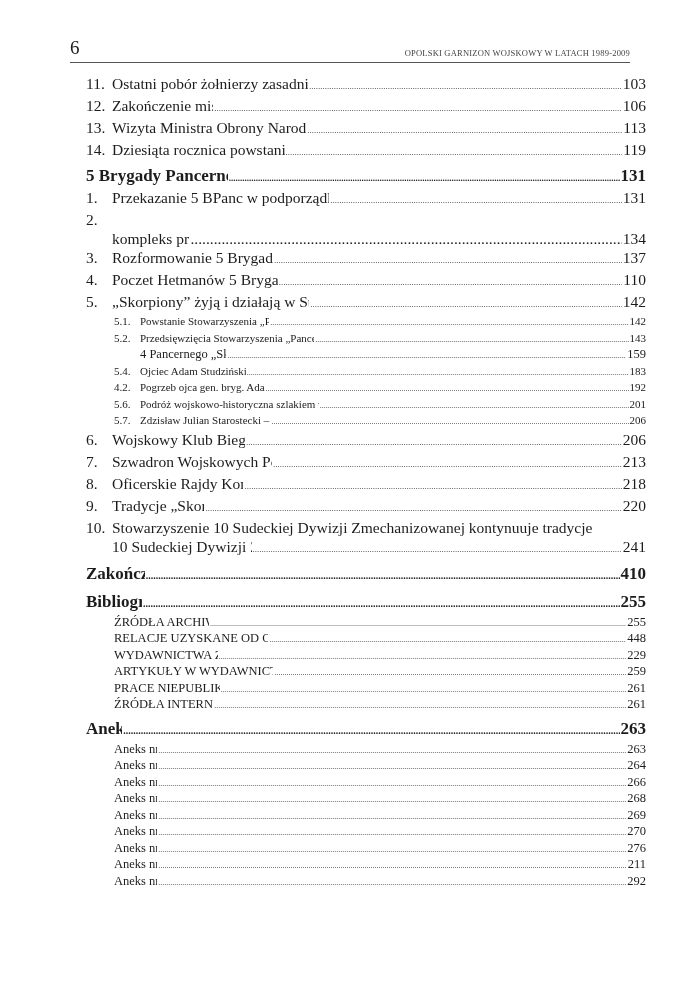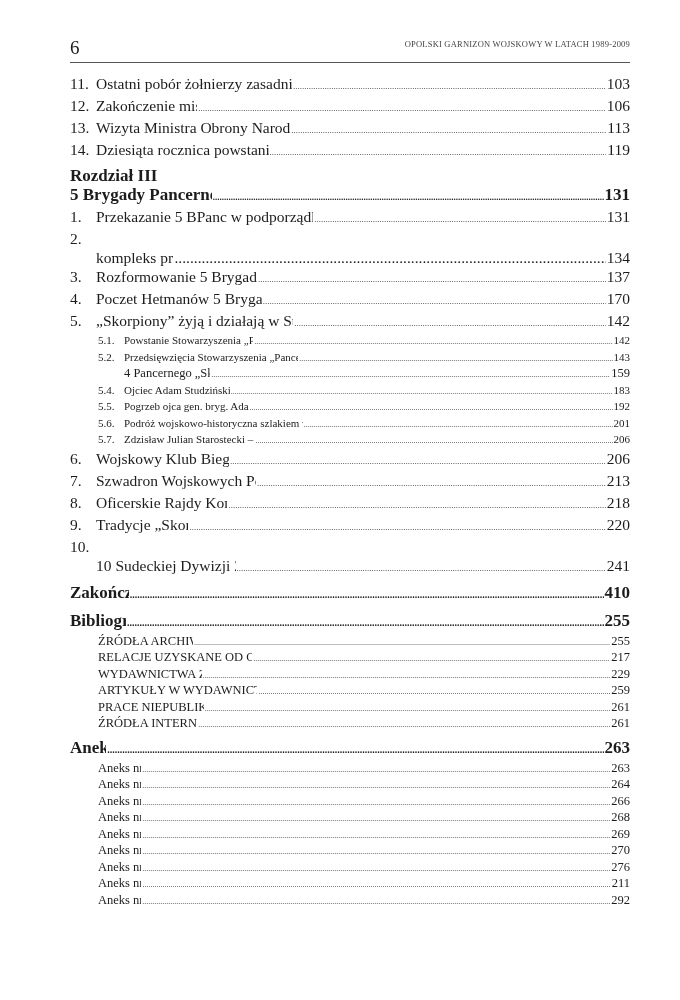--- a/index.html
+++ b/index.html
@@ -2,23 +2,23 @@
 <html><head>
   <meta charset="utf-8">
   <style>
     html, body { margin: 0; padding: 0; background: #ffffff; }
     body { width: 680px; height: 1000px; position: relative; overflow: hidden;
       font-family: "DejaVu Serif", "Liberation Serif", serif; color: #1c1c1c; }
     .page { position: absolute; left: 70px; top: 0; width: 560px; }
     .header { position: absolute; top: 38px; left: 0; width: 560px; height: 24px;
       border-bottom: 1.5px solid #555; }
     .page-num { position: absolute; left: 0; bottom: 3px; font-family: "Liberation Serif", serif; font-size: 19px; }
-    .running-title { position: absolute; right: 0; bottom: 13px; font-family: "Liberation Serif", serif;
+    .running-title { position: absolute; right: 0; bottom: 4px; font-family: "Liberation Serif", serif;
       font-size: 8.5px; letter-spacing: 0.2px; color: #444; }
-    .toc { position: absolute; top: 74px; left: 0; width: 560px; font-family: "Liberation Serif", serif; }
+    .toc { position: absolute; top: 74px; left: 16px; width: 560px; font-family: "Liberation Serif", serif; }
     .row { display: flex; align-items: baseline; white-space: nowrap; }
     .row .num { flex: 0 0 auto; }
     .row .txt { flex: 0 1 auto; overflow: hidden; }
     .row .dots { flex: 1 1 auto; overflow: hidden; white-space: nowrap; margin: 0 1px; }
     .row .dots::after { content: "........................................................................................................................................................................................................................................................................................................"; letter-spacing: 0; }
     .row .pg { flex: 0 0 auto; text-align: center; }
     .l1 { font-size: 15.5px; line-height: 19px; }
     .l1 .num { width: 26px; }
     .l1 .dots { font-size: 9px; }
     .l2 { font-size: 11px; line-height: 15.5px; padding-left: 28px; }
@@ -63,21 +63,20 @@
         <span class="pg">113</span>
       </div>
     <div class="row l1">
         <span class="num">14.</span>
         <span class="txt">Dziesiąta rocznica powstania 10 Brygady Logistycznej</span>
         <span class="dots"></span>
         <span class="pg">119</span>
       </div>
 
     <div style="height:4px"></div>
-    <div class="chapter">Rozdział III</div>
     <div class="row chapter">
         <span class="txt">5 Brygady Pancernej „Skorpion”</span>
         <span class="dots"></span>
         <span class="pg">131</span>
       </div>
 
     <div class="row l1">
         <span class="num">1.</span>
         <span class="txt">Przekazanie 5 BPanc w podporządkowanie Krakowskiego Okręgu Wojskowego</span>
         <span class="dots"></span>
@@ -94,21 +93,21 @@
     <div class="row l1">
         <span class="num">3.</span>
         <span class="txt">Rozformowanie 5 Brygady Pancernej „Skorpion”</span>
         <span class="dots"></span>
         <span class="pg">137</span>
       </div>
     <div class="row l1">
         <span class="num">4.</span>
         <span class="txt">Poczet Hetmanów 5 Brygady Pancernej „Skorpion”</span>
         <span class="dots"></span>
-        <span class="pg">170</span>
+        <span class="pg">110</span>
       </div>
     <div class="row l1">
         <span class="num">5.</span>
         <span class="txt">„Skorpiony” żyją i działają w Stowarzyszeniu „Pancerny Skorpion”</span>
         <span class="dots"></span>
         <span class="pg">142</span>
       </div>
 
     <div class="row l2">
         <span class="num">5.1.</span>
@@ -127,21 +126,21 @@
         <span class="dots" style="font-size:8px"></span>
         <span class="pg">159</span>
       </div>
     <div class="row l2">
         <span class="num">5.4.</span>
         <span class="txt">Ojciec Adam Studziński – generałem</span>
         <span class="dots"></span>
         <span class="pg">183</span>
       </div>
     <div class="row l2">
-        <span class="num">5.5.</span>
+        <span class="num">4.2.</span>
         <span class="txt">Pogrzeb ojca gen. bryg. Adama Studzińskiego</span>
         <span class="dots"></span>
         <span class="pg">192</span>
       </div>
     <div class="row l2">
         <span class="num">5.6.</span>
         <span class="txt">Podróż wojskowo-historyczna szlakiem walk Pułku 4 Pancernego „Skorpion”</span>
         <span class="dots"></span>
         <span class="pg">201</span>
       </div>
@@ -171,20 +170,21 @@
         <span class="pg">218</span>
       </div>
     <div class="row l1">
         <span class="num">9.</span>
         <span class="txt">Tradycje „Skorpionów”</span>
         <span class="dots"></span>
         <span class="pg">220</span>
       </div>
     <div class="row l1">
         <span class="num">10.</span>
+        <span class="txt">Stowarzyszenie 10 Sudeckiej Dywizji Zmechanizowanej kontynuuje tradycje</span>
       </div>
     <div class="row cont">
         <span class="txt">10 Sudeckiej Dywizji Zmechanizowanej</span>
         <span class="dots" style="font-size:9px"></span>
         <span class="pg">241</span>
       </div>
 
     <div class="row major">
         <span class="txt">Zakończenie</span>
         <span class="dots"></span>
@@ -197,21 +197,21 @@
         <span class="pg">255</span>
       </div>
     <div class="row l3">
         <span class="txt">ŹRÓDŁA ARCHIWALNE</span>
         <span class="dots"></span>
         <span class="pg">255</span>
       </div>
     <div class="row l3">
         <span class="txt">RELACJE UZYSKANE OD OFICERÓW 10 SDZ</span>
         <span class="dots"></span>
-        <span class="pg">217</span>
+        <span class="pg">448</span>
       </div>
     <div class="row l3">
         <span class="txt">WYDAWNICTWA ZWARTE</span>
         <span class="dots"></span>
         <span class="pg">229</span>
       </div>
     <div class="row l3">
         <span class="txt">ARTYKUŁY W WYDAWNICTWACH CIĄGŁYCH</span>
         <span class="dots"></span>
         <span class="pg">259</span>

